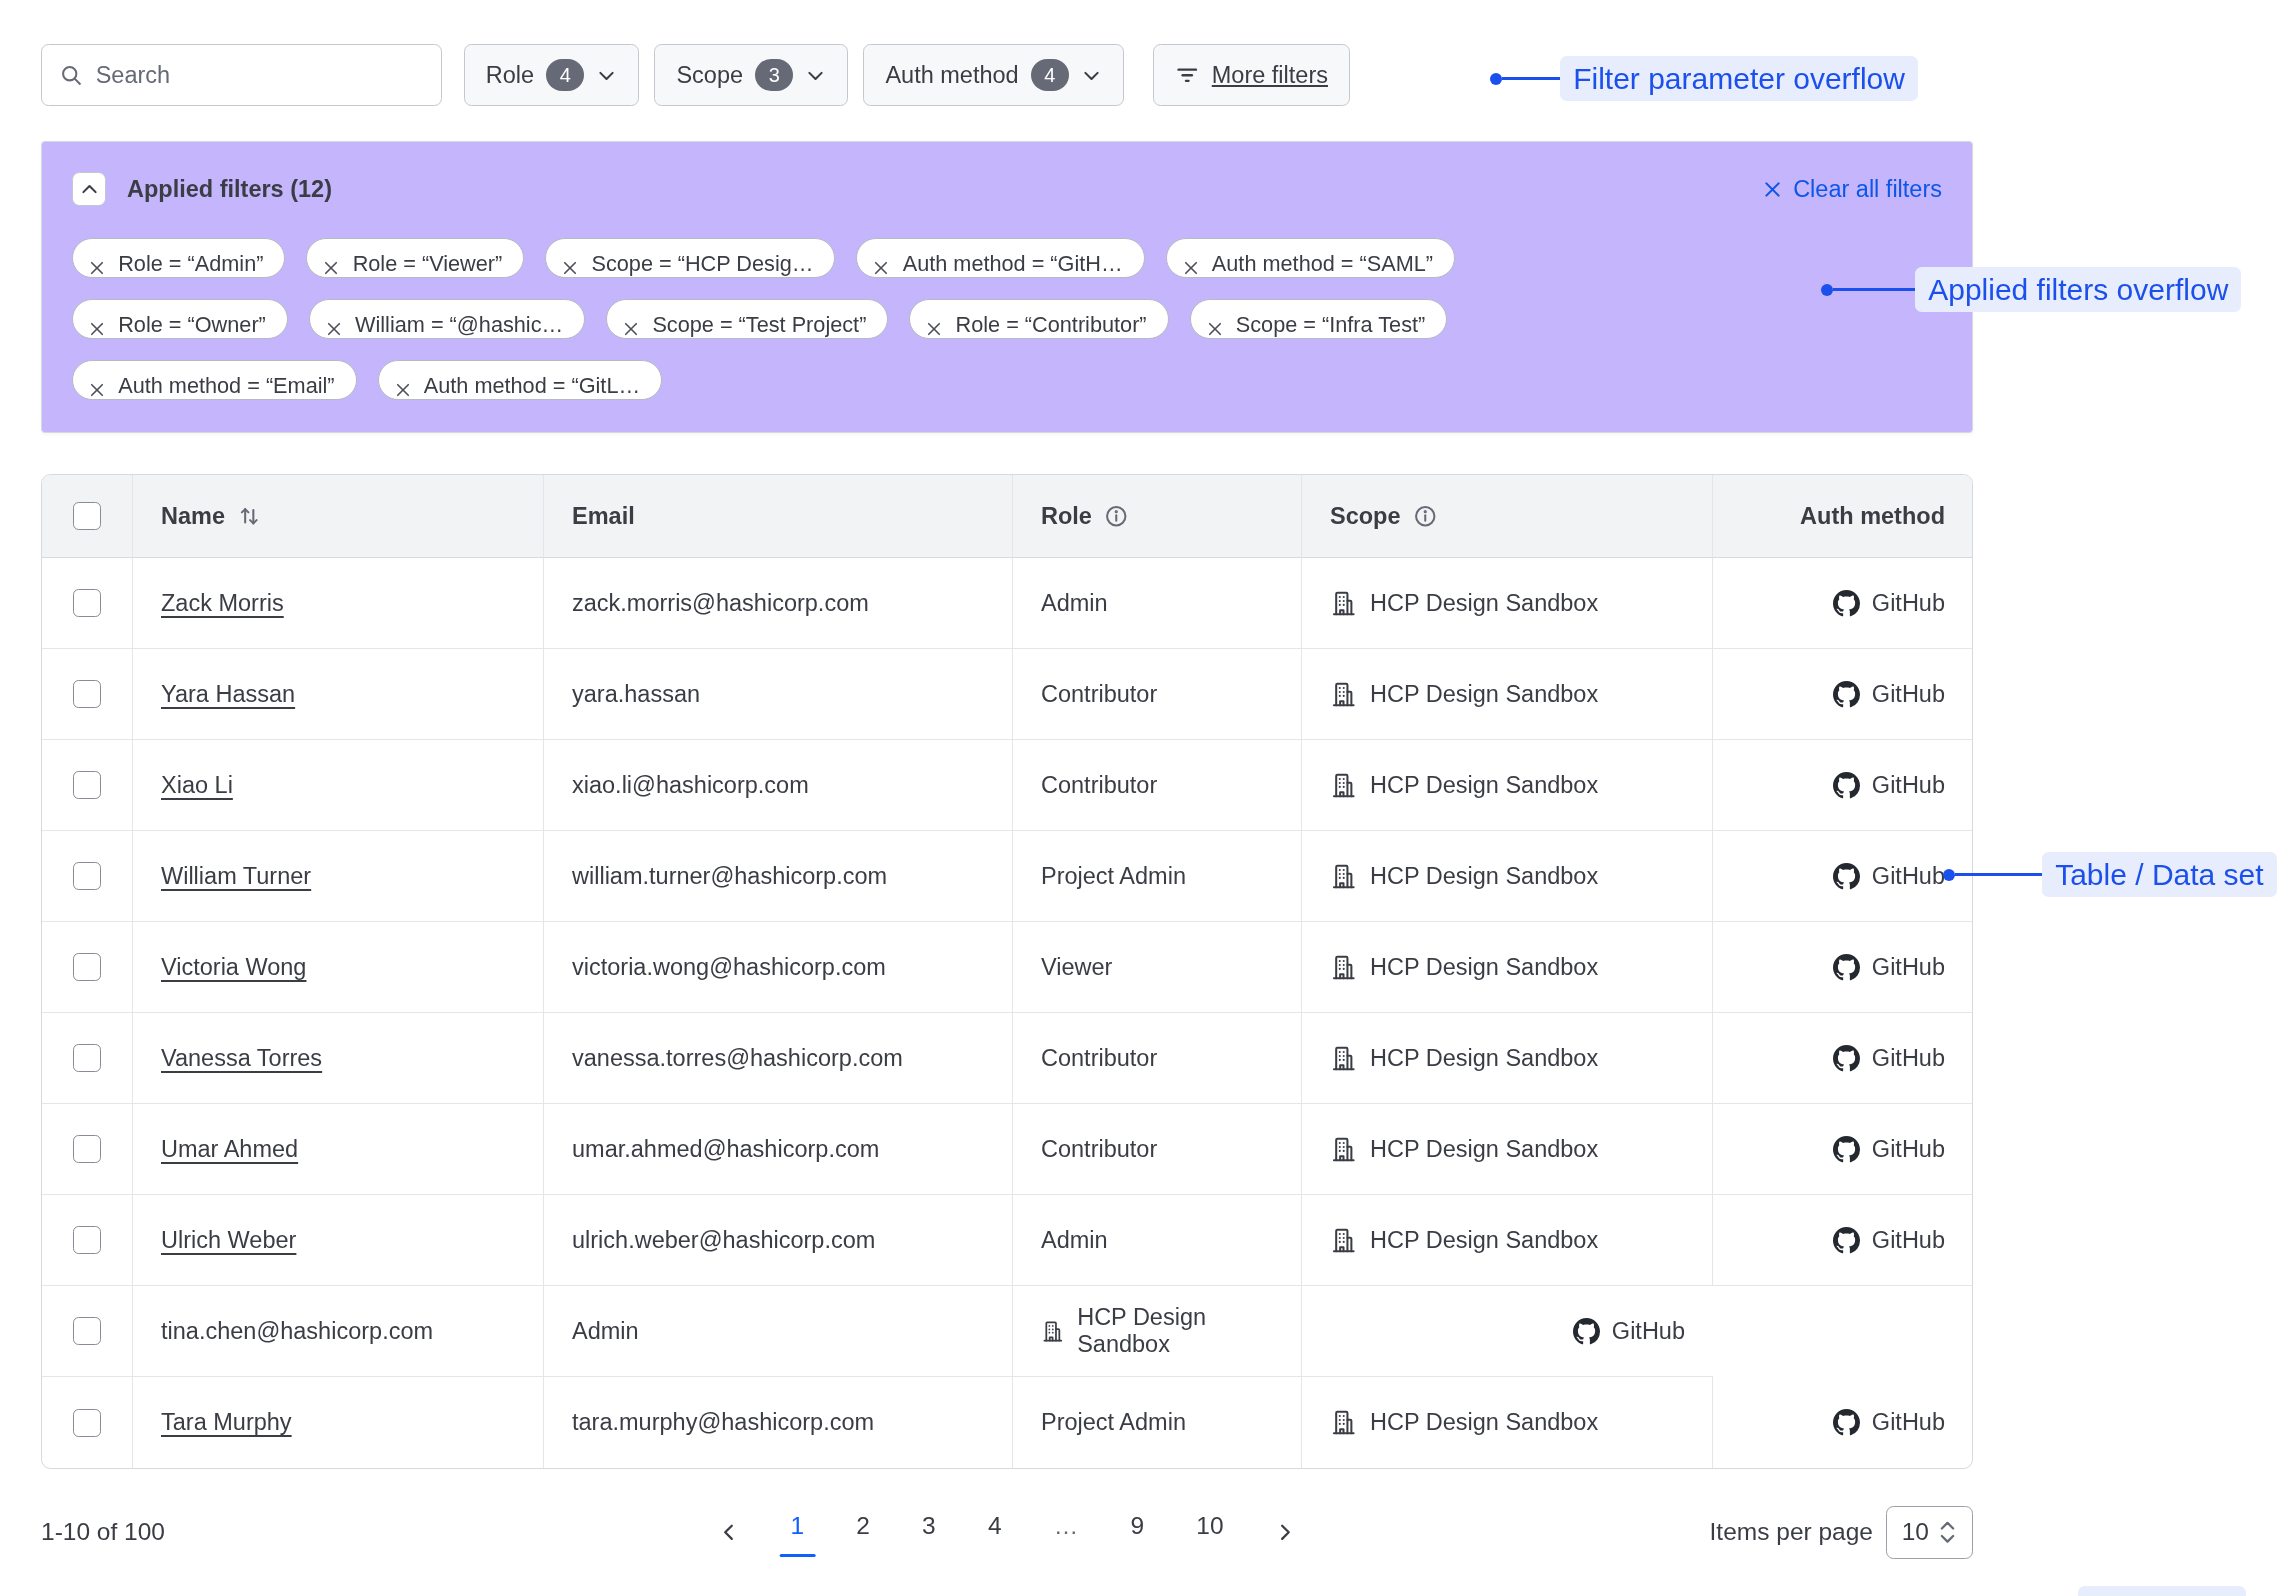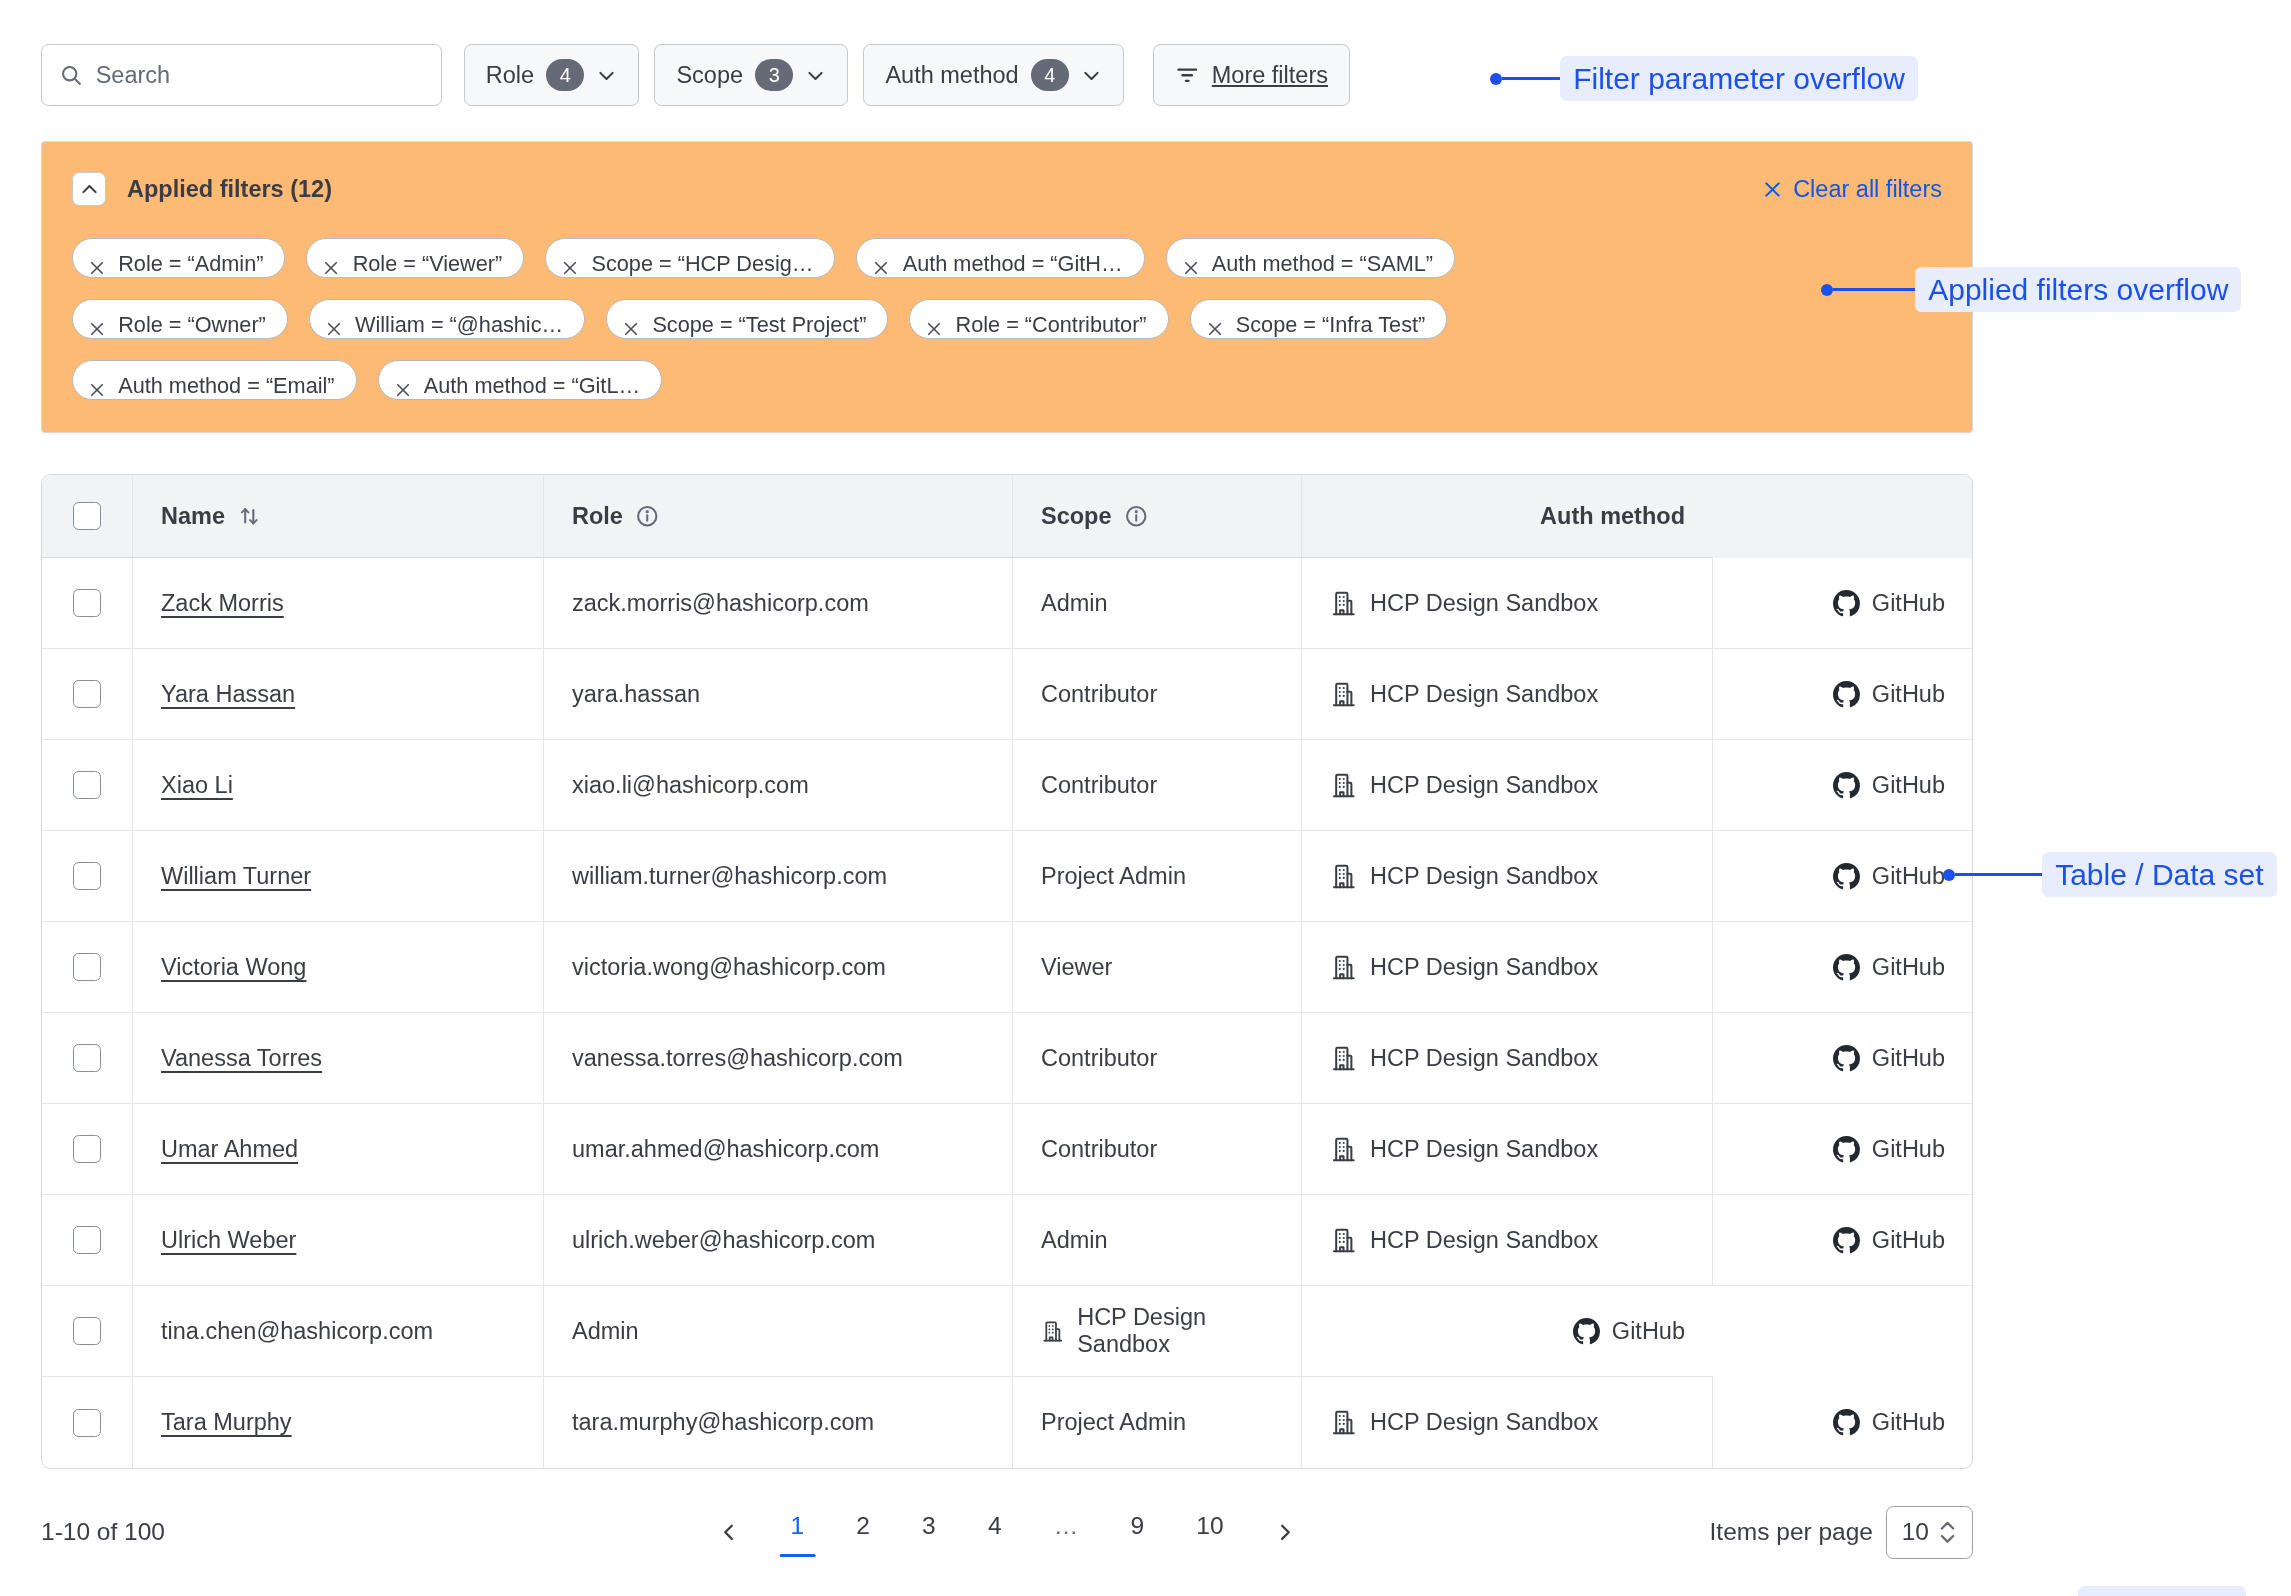--- a/index.html
+++ b/index.html
@@ -52,21 +52,21 @@
   .annot-dot{width:12.2px;height:12.2px;border-radius:50%;background:var(--annotation-blue);flex:none;}
   .annot-line{height:2.8px;background:var(--annotation-blue);flex:none;}
   .annot-label{
     background:var(--annotation-bg);color:var(--annotation-blue);
     font-size:30px;font-weight:500;padding:5.6px 13px;border-radius:6.6px;white-space:nowrap;
   }
 
   
   .panel{
     width:1932px;margin:35px 0 0 41px;border:1.4px solid var(--border-light);border-radius:4px;
-    padding:30px 30px 32px 30px;background:#fdba74;box-shadow:0 1.9px 3.8px rgba(20,22,28,0.04);
+    padding:30px 30px 32px 30px;background:#c4b5fd;box-shadow:0 1.9px 3.8px rgba(20,22,28,0.04);
   }
   .panel-head{display:flex;align-items:center;margin-bottom:32px;}
   .toggle-btn{
     width:34px;height:34px;border:1.4px solid var(--border);border-radius:7.5px;background:#fff;
     display:flex;align-items:center;justify-content:center;cursor:pointer;flex:none;
   }
   .panel-title{font-weight:700;font-size:23.5px;margin-left:21px;}
   .clear-all{
     margin-left:auto;display:flex;align-items:center;gap:10.4px;color:var(--accent-blue);
     font-size:23.5px;font-weight:500;background:none;border:none;cursor:pointer;font-family:inherit;
@@ -305,20 +305,23 @@
     <div class="t-cell">
       <span>Name</span>
       <svg width="24.5" height="24.5" viewBox="0 0 24 24" fill="none" stroke="#656a76" stroke-width="2" stroke-linecap="round" stroke-linejoin="round">
           <line x1="8" y1="18" x2="8" y2="5"></line>
           <polyline points="4.8,8.2 8,5 11.2,8.2"></polyline>
           <line x1="16" y1="6" x2="16" y2="19"></line>
           <polyline points="12.8,15.8 16,19 19.2,15.8"></polyline>
         </svg>
     </div>
     <div class="t-cell">
+      <span>Email</span>
+    </div>
+    <div class="t-cell">
       <span>Role</span>
       <svg width="24.5" height="24.5" viewBox="0 0 24 24" fill="none" stroke="#656a76" stroke-width="2" stroke-linecap="round">
           <circle cx="12" cy="12" r="9"></circle>
           <line x1="12" y1="11" x2="12" y2="16.5"></line>
           <circle cx="12" cy="7.5" r="0.6" fill="#656a76"></circle>
         </svg>
     </div>
     <div class="t-cell">
       <span>Scope</span>
       <svg width="24.5" height="24.5" viewBox="0 0 24 24" fill="none" stroke="#656a76" stroke-width="2" stroke-linecap="round">

